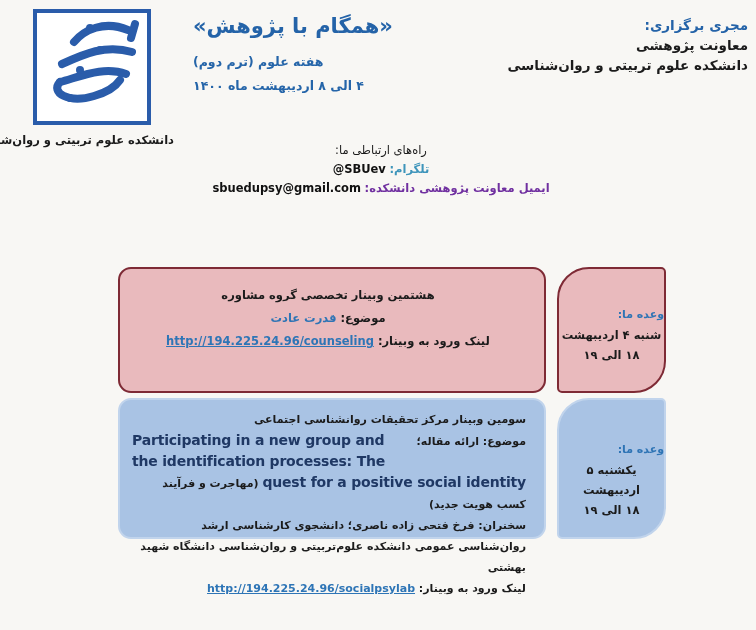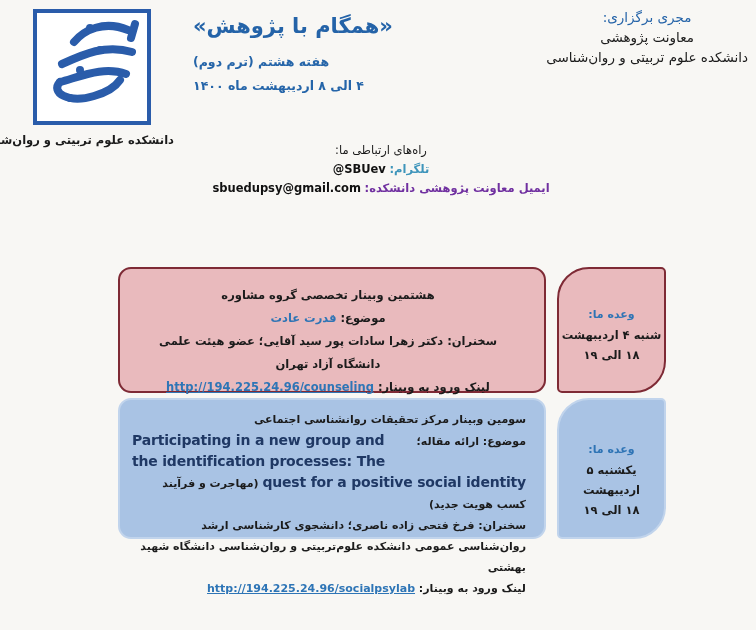--- a/index.html
+++ b/index.html
@@ -15,22 +15,22 @@
   .logo svg { width:100%; height:100%; display:block; }
   .logo-caption { margin-top:7px; font-size:11.5px; font-weight:bold; white-space:nowrap; }
 
   
   .head-center { position:absolute; left:193px; top:14px; width:375px; text-align:left; }
   .title    { font-size:21px;  font-weight:bold; color:#2463a8; letter-spacing:.5px; }
   .subtitle { margin-top:16px; font-size:12.5px; font-weight:bold; color:#2565a9; }
   .date-range { margin-top:9px; font-size:12.5px; font-weight:bold; color:#2565a9; }
 
   
-  .org-block { position:absolute; right:8px; top:7px; text-align:center;
-               font-size:13.5px; font-weight:normal; line-height:20px; }
+  .org-block { position:absolute; right:8px; top:15px; text-align:right;
+               font-size:13.5px; font-weight:bold; line-height:20px; }
   .org-label { color:#2463a8; }
 
   
   .contact { position:absolute; left:186px; top:141px; width:390px; text-align:center;
              font-size:11.5px; line-height:19px; }
   .lbl-telegram  { color:#3e95bb; font-weight:bold; }
   .lbl-instagram { color:#c23a28; font-weight:bold; }
   .lbl-email     { color:#7030a0; font-weight:bold; }
   .strong-val { font-weight:bold; color:#111; }
   .link { color:#2e75b6; text-decoration:underline; cursor:pointer; }
@@ -52,21 +52,21 @@
   .card-title { font-weight:bold; }
   .topic-blue { color:#2e74b5; }
   .en { color:#1f3864; font-size:14px; letter-spacing:-0.2px; }
 
   .topic1 { display:flex; justify-content:space-between; align-items:baseline; gap:6px; }
   .topic1 .fa-group { white-space:nowrap;margin-left:15px; }
   .topic2 { text-align:right; }
 
   .pink.date { padding-top:36px; }
   .blue.date { padding-top:40px; }
-  .sched-label { color:#2e74b5; font-size:11px; }
+  .sched-label { color:#2e74b5; font-size:11px;text-align:right; }
 </style>
 </head>
 <body>
 
 <div class="page">
 
   <div class="logo-block">
     <div class="logo">
       <svg viewBox="0 0 120 118" xmlns="http://www.w3.org/2000/svg" aria-hidden="true">
         <rect x="3" y="3" width="114" height="112" fill="#ffffff" stroke="#2a5caa" stroke-width="4"></rect>
@@ -83,21 +83,21 @@
           <circle cx="48" cy="62" r="4"></circle>
           <circle cx="38" cy="90" r="4"></circle>
         </g>
       </svg>
     </div>
     <div class="logo-caption" dir="rtl">دانشکده علوم تربیتی و روان‌شناسی</div>
   </div>
 
   <div class="head-center">
     <div class="title" dir="rtl">«همگام با پژوهش»</div>
-    <div class="subtitle" dir="rtl">هفته هشتم (ترم دوم)</div>
+    <div class="subtitle" dir="rtl">هفته علوم (ترم دوم)</div>
     <div class="date-range" dir="rtl">۴ الی ۸ اردیبهشت ماه ۱۴۰۰</div>
   </div>
 
   <div class="org-block" dir="rtl">
     <div class="org-label">مجری برگزاری:</div>
     <div>معاونت پژوهشی</div>
     <div>دانشکده علوم تربیتی و روان‌شناسی</div>
   </div>
 
   <div class="contact" dir="rtl">
@@ -111,21 +111,20 @@
       <span class="strong-val" dir="ltr">sbuedupsy@gmail.com</span>
     </div>
   </div>
 
   <div class="card pink main" dir="rtl">
     <div class="card-title">هشتمین وبینار تخصصی گروه مشاوره</div>
     <div>
       <span>موضوع:</span>
       <span class="topic-blue">قدرت عادت</span>
     </div>
-    <div>سخنران: دکتر زهرا سادات پور سید آقایی؛ عضو هیئت علمی دانشگاه آزاد تهران</div>
     <div>
       <span>لینک ورود به وبینار:</span>
       <a class="link bold" dir="ltr">http://194.225.24.96/counseling</a>
     </div>
   </div>
 
   <div class="card pink date" dir="rtl">
     <div class="sched-label">وعده ما:</div>
     <div>شنبه ۴ اردیبهشت</div>
     <div>۱۸ الی ۱۹</div>

